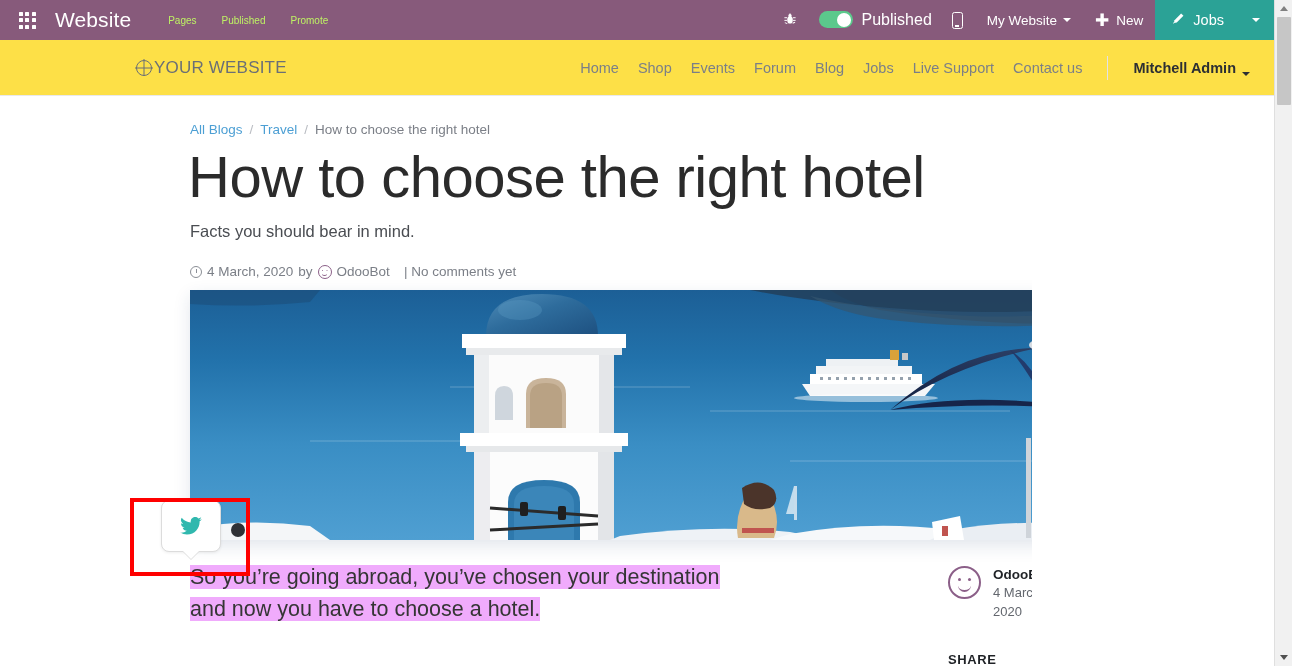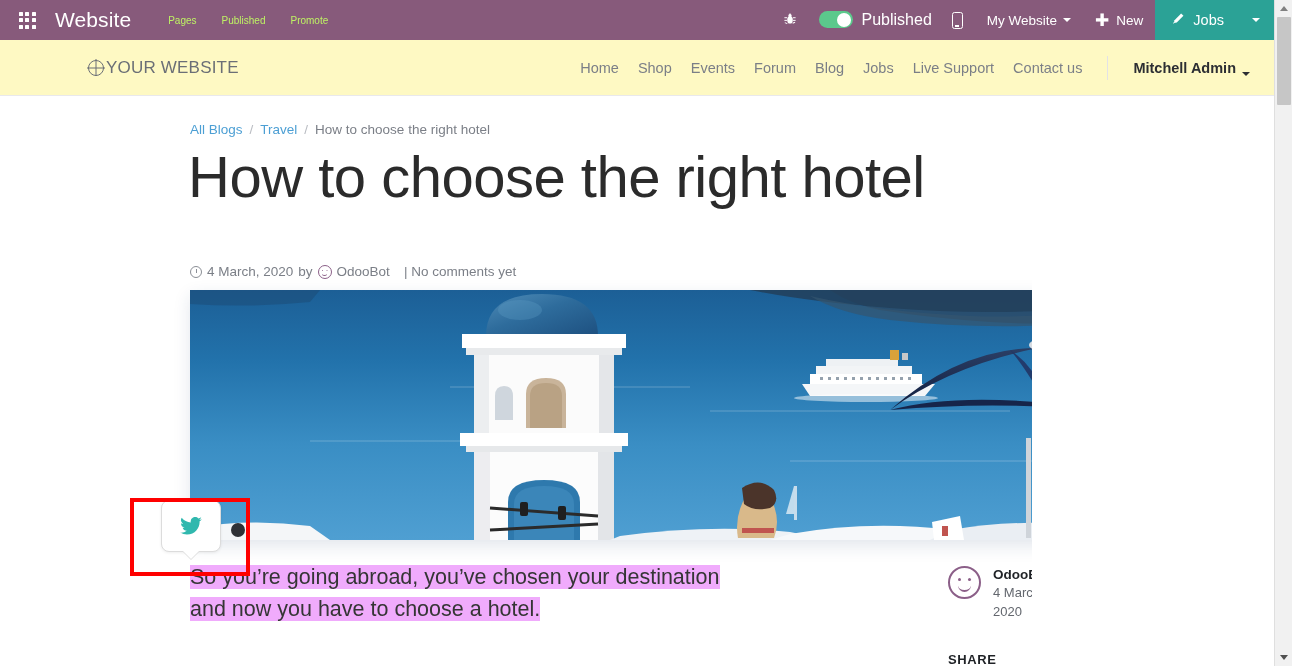--- a/index.html
+++ b/index.html
@@ -69,22 +69,22 @@
   }
   .edit-caret-btn {
     background:#2BA296; display:flex; align-items:center; height:100%;
     padding:0 14px 0 6px; cursor:pointer;
   }
   .pencil { font-size:13px; transform:rotate(-0deg); }
 
   
   .site-header {
     position:absolute; left:0; top:40px; width:1274px; height:56px;
-    background:#fef9c3; border-bottom:1px solid #e9e9ec;
-    display:flex; align-items:center; z-index:20;
+    background:#fde047; border-bottom:1px solid #e9e9ec;
+    display:flex; align-items:center; z-index:20;padding-left:48px;
   }
   .logo {
     display:flex; align-items:center; gap:2px; margin-left:88px;
     color:#6b6f76; font-size:17px; letter-spacing:0.2px; cursor:pointer;
     position:relative;
   }
   .logo .globe {
     width:16px; height:16px; border-radius:50%; border:1.6px solid #6b6f76;
     position:relative; display:inline-block; flex:none;
   }
@@ -343,20 +343,21 @@
 
   <div class="breadcrumb">
     <a>All Blogs</a>
     <span class="sl">/</span>
     <a>Travel</a>
     <span class="sl">/</span>
     <span>How to choose the right hotel</span>
   </div>
 
   <h1 class="post-title">How to choose the right hotel</h1>
+  <div class="post-subtitle">Facts you should bear in mind.</div>
 
   <div class="post-meta">
     <span class="clock"></span>
     <span>4 March, 2020</span>
     <span>by</span>
     <span class="mini-avatar"></span>
     <span>OdooBot</span>
     <span style="margin-left:9px;">| No comments yet</span>
   </div>
 

